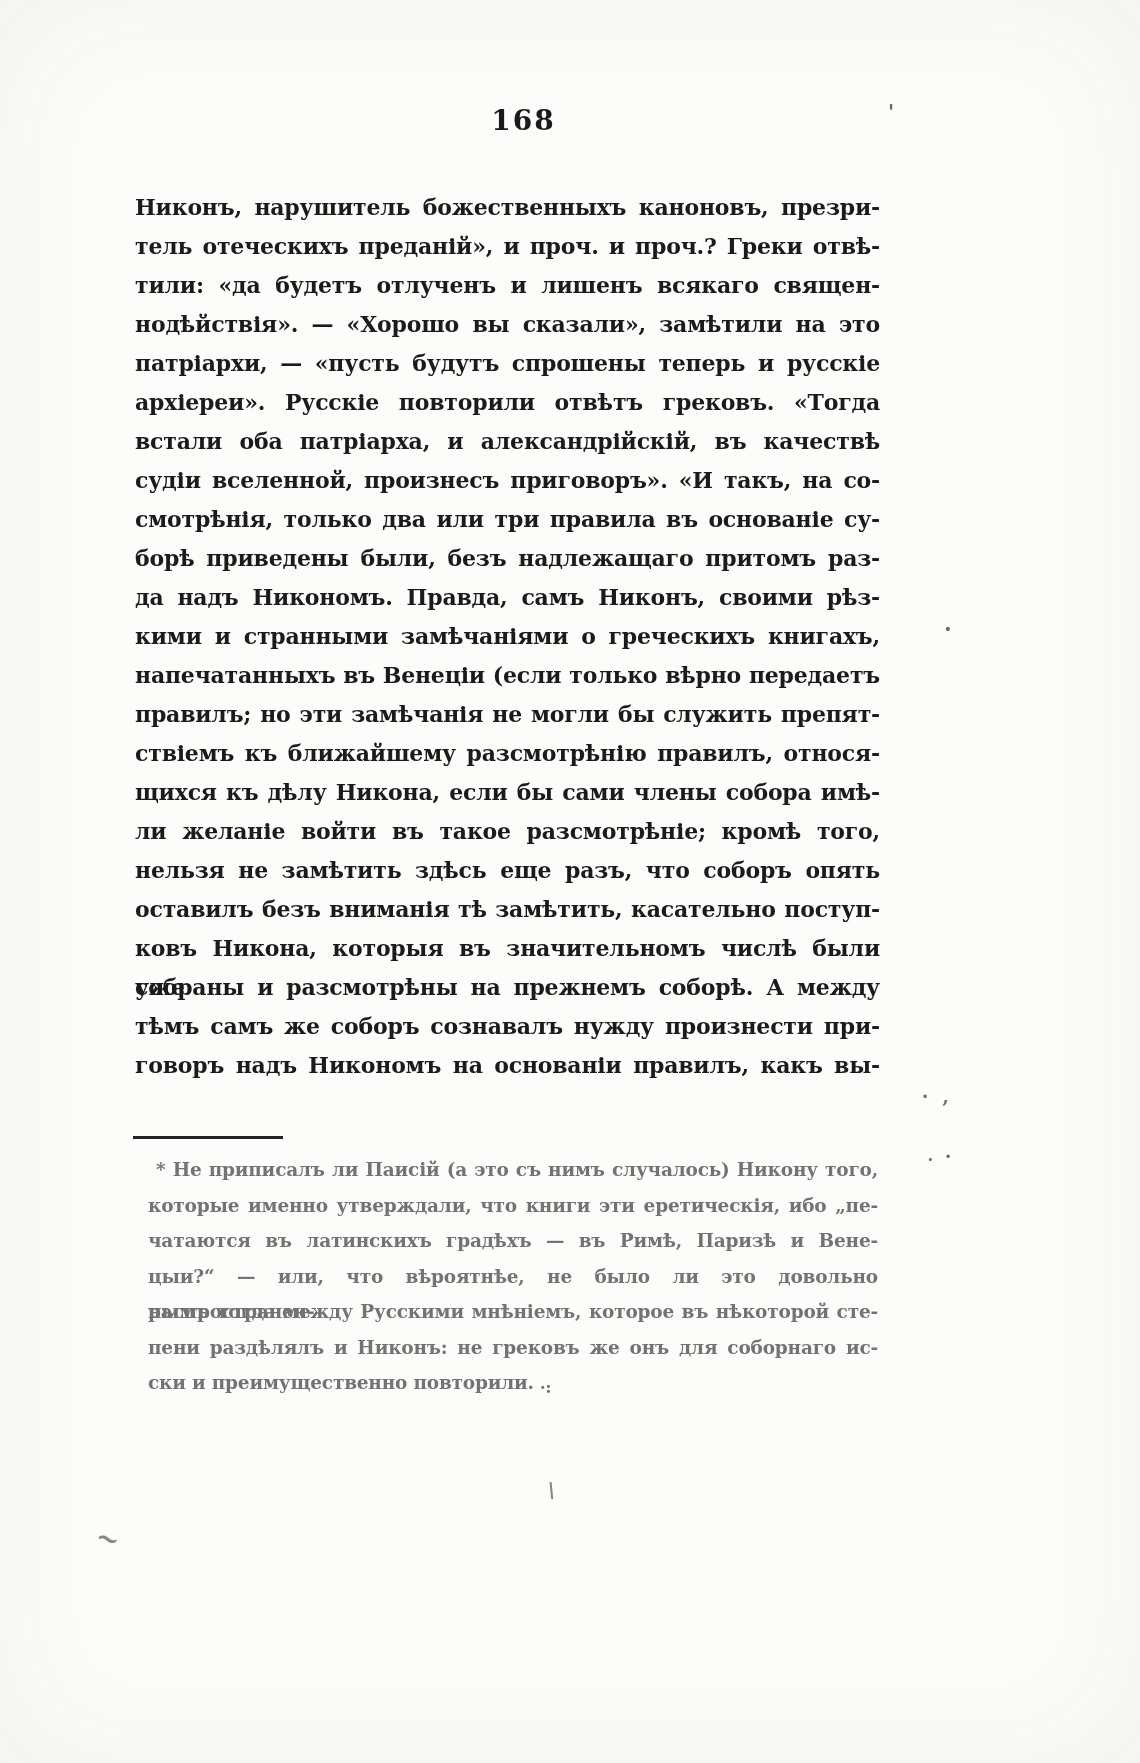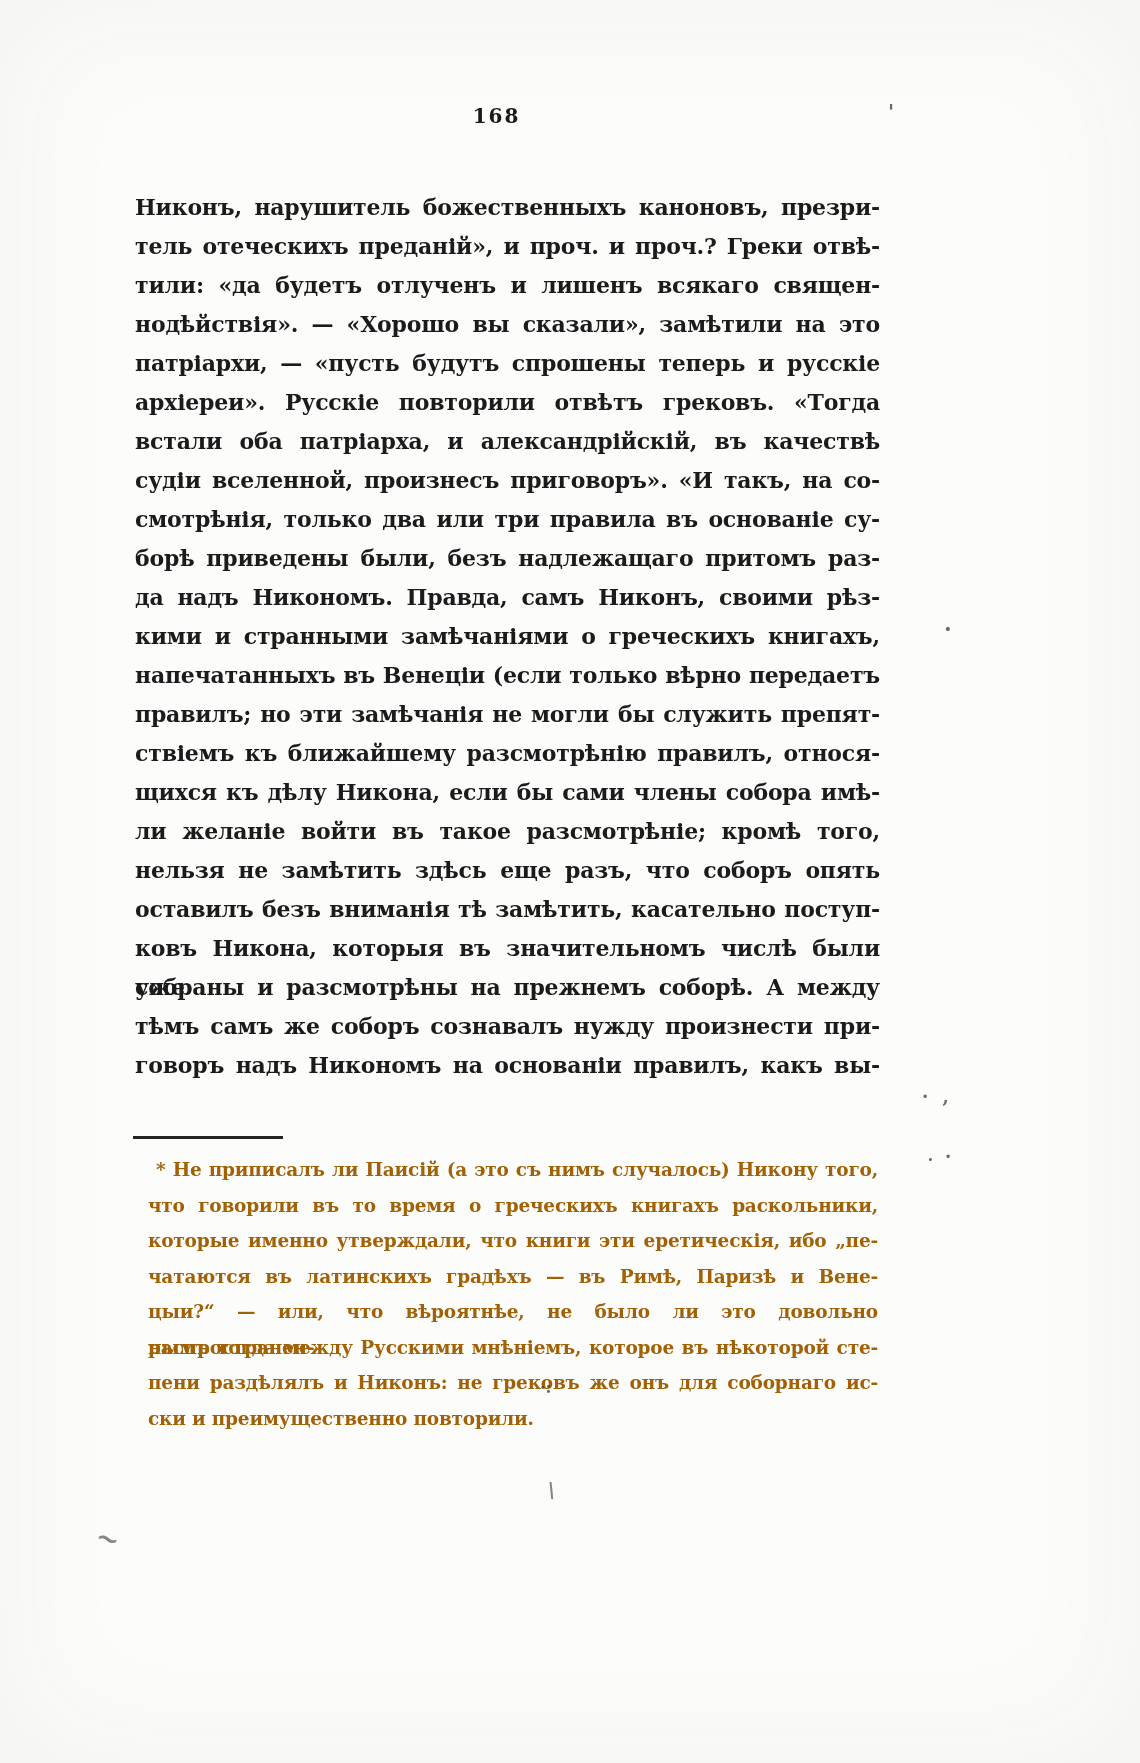--- a/index.html
+++ b/index.html
@@ -14,24 +14,24 @@
     margin: 0 auto;
     background: #fcfcfb;
     box-shadow: inset 0 0 140px rgba(60,55,45,0.05);
     overflow: hidden;
     font-family: "DejaVu Serif", "Liberation Serif", serif;
     color: #1c1c1c;
   }
   .page-number {
     position: absolute;
     top: 104px;
-    left: 124px;
+    left: 151px;
     width: 745px;
     text-align: center;
-    font-size: 20px;
+    font-size: 28px;
     font-weight: bold;
     letter-spacing: 2px;
     color: #1a1a1a;
   }
   .text-block {
     position: absolute;
     top: 188px;
     left: 135px;
     width: 745px;
     font-size: 22px;
@@ -57,21 +57,21 @@
   }
   .footnote {
     position: absolute;
     top: 1152px;
     left: 148px;
     width: 730px;
     font-size: 18.5px;
     font-weight: bold;
     letter-spacing: -0.2px;
     line-height: 35.5px;
-    color: #a16207;
+    color: #737373;
   }
   .footnote .fline {
     text-align: justify;
     text-align-last: justify;
     height: 35.5px;
   }
   .footnote .fline.first {
     padding-left: 8px;
   }
   .footnote .fline.last {
@@ -123,21 +123,20 @@
     <div class="line">ковъ Никона, которыя въ значительномъ числѣ были уже</div>
     <div class="line">собраны и разсмотрѣны на прежнемъ соборѣ. А между</div>
     <div class="line">тѣмъ самъ же соборъ сознавалъ нужду произнести при-</div>
     <div class="line">говоръ надъ Никономъ на основаніи правилъ, какъ вы-</div>
   </div>
 
   <div class="footnote-rule"></div>
 
   <div class="footnote">
     <div class="fline first">* Не приписалъ ли Паисій (а это съ нимъ случалось) Никону того,</div>
-    <div class="fline">что говорили въ то время о греческихъ книгахъ раскольники,</div>
     <div class="fline">которые именно утверждали, что книги эти еретическія, ибо „пе-</div>
     <div class="fline">чатаются въ латинскихъ градѣхъ — въ Римѣ, Паризѣ и Вене-</div>
     <div class="fline">цыи?“ — или, что вѣроятнѣе, не было ли это довольно распространен-</div>
     <div class="fline">нымъ тогда между Русскими мнѣніемъ, которое въ нѣкоторой сте-</div>
     <div class="fline">пени раздѣлялъ и Никонъ: не грековъ же онъ для соборнаго ис-</div>
     <div class="fline last">ски и преимущественно повторили.</div>
   </div>
 
   <span class="scan-mark mark-1">'</span>
   <span class="scan-mark mark-2">·</span>

